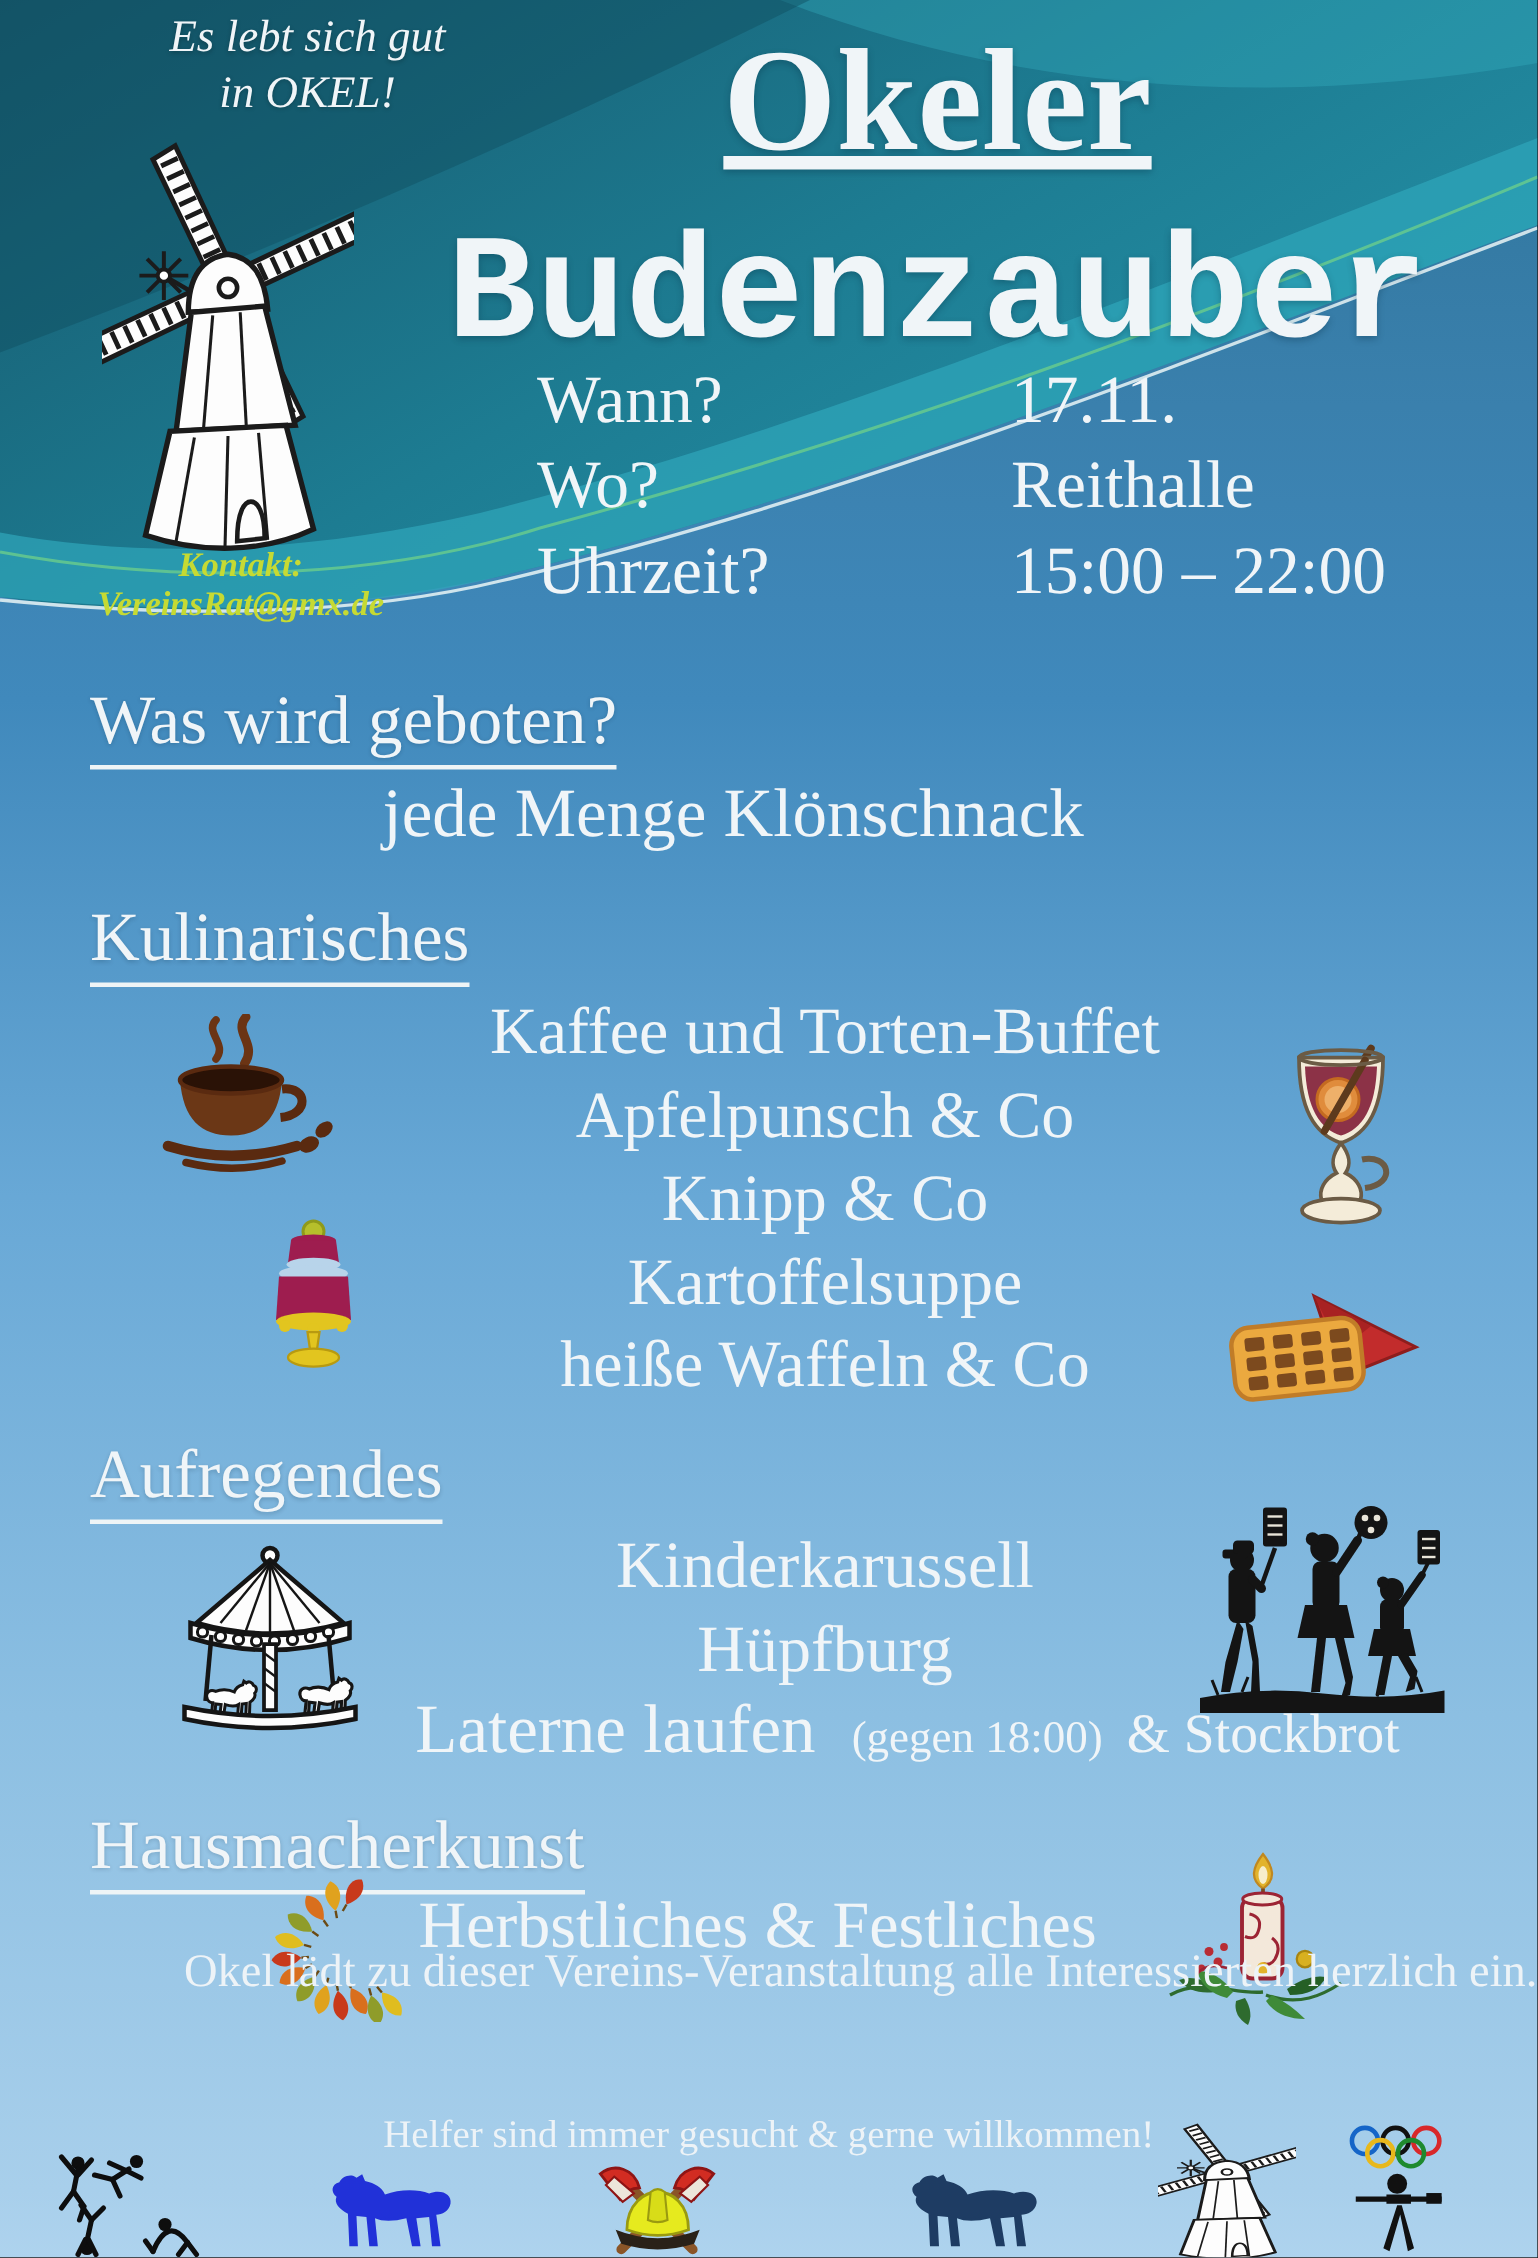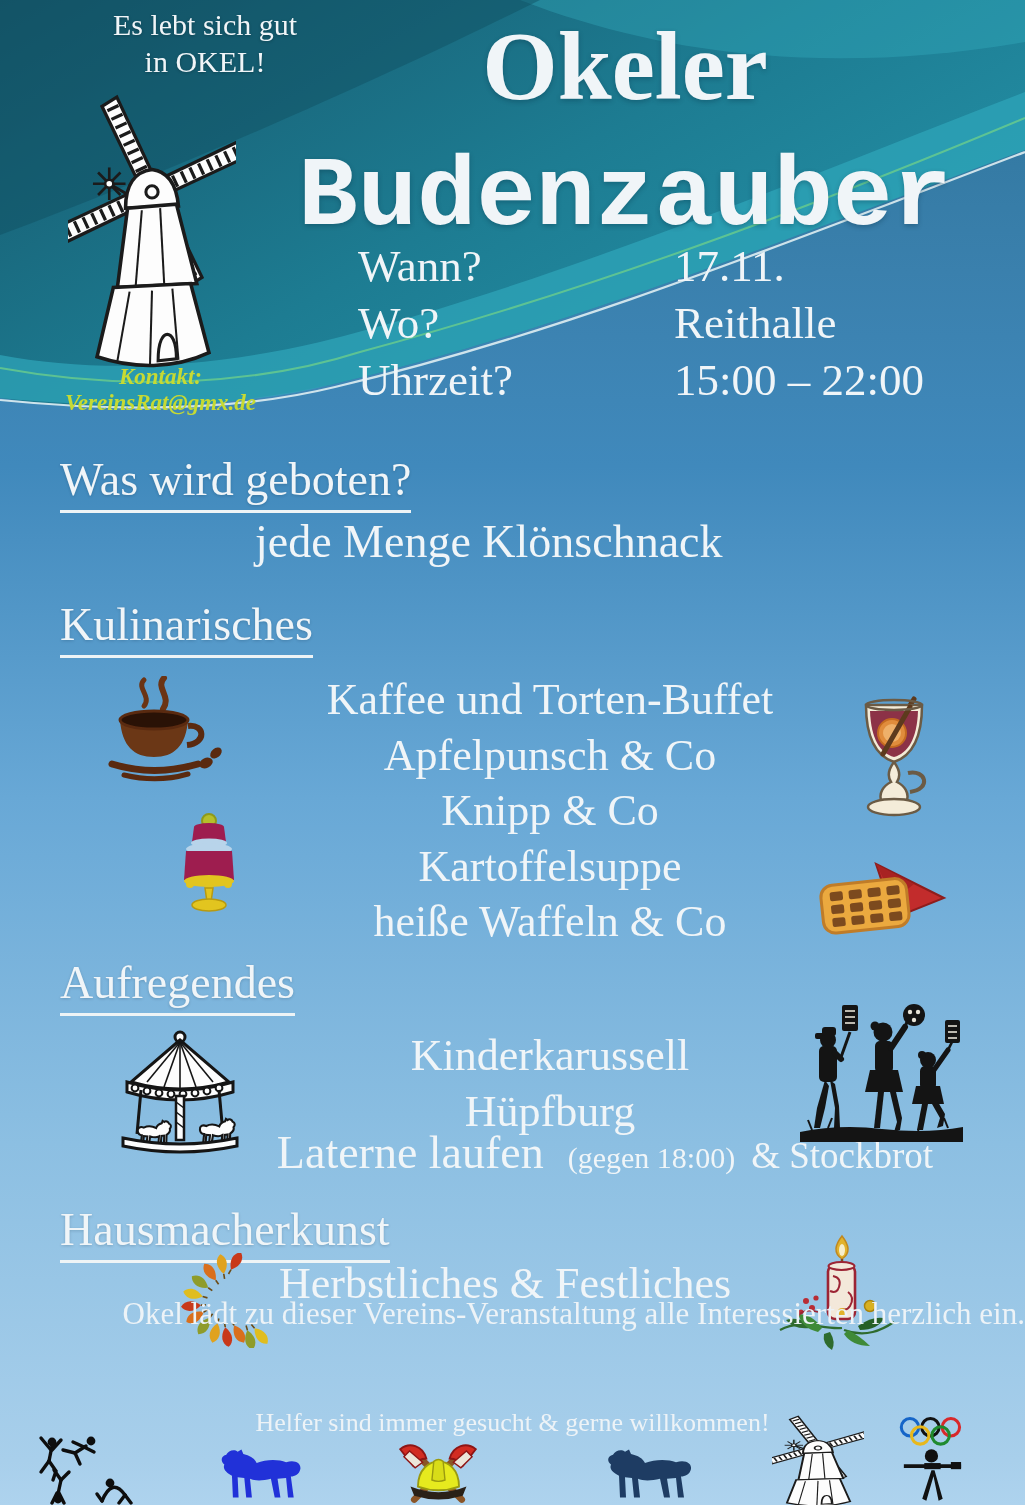--- a/index.html
+++ b/index.html
@@ -6,32 +6,32 @@
   .poster{
     position:relative;width:1025px;height:1505px;overflow:hidden;margin:0 auto;
     font-family:"Liberation Serif","DejaVu Serif",serif;
     color:#f0f5f8;
     background:linear-gradient(180deg,#2d7398 0%,#3a80ad 18%,#4089bc 31%,#68a8d6 53%,#8cbfe2 76%,#a8cfeb 97%,#aed3ee 100%);
   }
   .poster *{box-sizing:border-box;}
   svg{display:block;}
   .abs{position:absolute;}
   .header-waves{position:absolute;top:0;left:0;pointer-events:none;}
-  .tagline{position:absolute;top:6px;left:55px;width:300px;text-align:center;font-size:30px;line-height:37px;text-shadow:0 1px 3px rgba(0,0,0,.25);}
+  .tagline{position:absolute;top:6px;left:55px;width:300px;text-align:center;font-size:30px;line-height:37px;text-shadow:0 1px 3px rgba(0,0,0,.25);font-style:italic;}
   .windmill-main{position:absolute;left:68px;top:84px;}
   .contact{position:absolute;top:364px;left:38px;width:245px;text-align:center;font-weight:bold;font-size:23px;line-height:26px;color:#c6da33;font-style:italic;}
   .title{position:absolute;top:18px;left:230px;width:790px;text-align:center;font-weight:bold;text-shadow:0 2px 5px rgba(0,40,60,.3);}
-  .title-line1{font-size:97px;line-height:98px;}
+  .title-line1{font-size:97px;line-height:98px;text-decoration:underline;}
   .title-line2{font-size:99px;line-height:100px;margin-top:32px;font-family:Liberation Mono, monospace;}
   .details{position:absolute;top:238px;left:358px;width:620px;font-size:45px;font-family:Liberation Serif, serif;}
   .drow{display:flex;line-height:57px;}
   .dlabel{width:316px;}
   .dvalue{flex:1;}
   .section-heading{position:absolute;left:60px;font-size:46px;line-height:50px;border-bottom:3px solid #eef4f6;padding-bottom:5px;text-shadow:0 1px 3px rgba(0,30,50,.2);}
-  .center-list{position:absolute;left:75px;width:950px;text-align:center;font-size:44px;margin-top:12px;}
+  .center-list{position:absolute;left:75px;width:950px;text-align:center;font-size:44px;}
   .center-list div{line-height:55.5px;}
   .offer-item{position:absolute;top:516px;left:255px;font-size:46px;line-height:52px;}
   .laterne{position:absolute;top:1126px;left:140px;width:930px;text-align:center;}
   .laterne .main{font-size:46px;}
   .laterne .note{font-size:30px;margin-left:20px;}
   .laterne .suffix{font-size:37px;margin-left:12px;}
   .herbst-item{position:absolute;top:1258px;left:75px;width:860px;text-align:center;font-size:44px;}
   .footer-line1{position:absolute;top:1296px;left:0;width:100%;text-align:right;font-size:31px;color:#edf3f7;}
   .footer-line2{position:absolute;top:1408px;left:0;width:100%;text-align:center;font-size:26px;color:#edf3f7;}
 </style>

